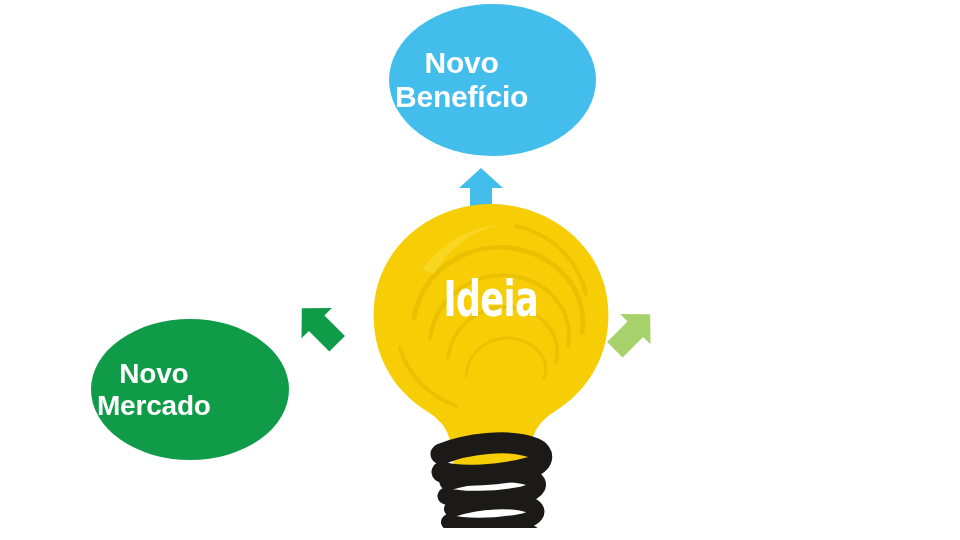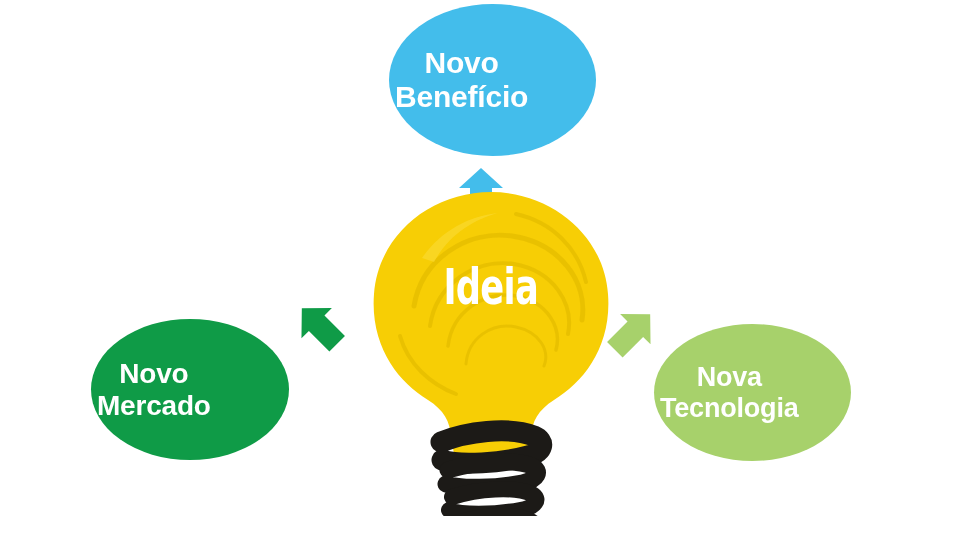--- a/index.html
+++ b/index.html
@@ -61,21 +61,21 @@
     width: 197px;
     height: 137px;
     background: #a7d16b;
     font-size: 27px;
   }
 
   
   #bulb {
     position: absolute;
     left: 356px;
-    top: 186px;
+    top: 198px;
     width: 270px;
     height: 330px;
   }
   #bulb svg {
     display: block;
     width: 100%;
     height: 100%;
   }
   #bulb-label {
     position: absolute;
@@ -132,24 +132,20 @@
   <div class="node" id="node-beneficio">
     <span class="node-label">Novo
 Benefício</span>
   </div>
 
   <div class="node" id="node-mercado">
     <span class="node-label">Novo
 Mercado</span>
   </div>
 
-  <div class="node" id="node-tecnologia">
-    <span class="node-label">Nova
-Tecnologia</span>
-  </div>
 
   <div class="arrow" id="arrow-up">
     <svg viewBox="0 0 44 40" width="44" height="40" aria-hidden="true">
       <path d="M22 0 L44 20 L33 20 L33 40 L11 40 L11 20 L0 20 Z" fill="#43bdeb"></path>
     </svg>
   </div>
 
   <div class="arrow" id="arrow-left">
     <svg viewBox="0 0 57 54" width="57" height="54" aria-hidden="true">
       <g transform="rotate(-45 28.5 27)">

